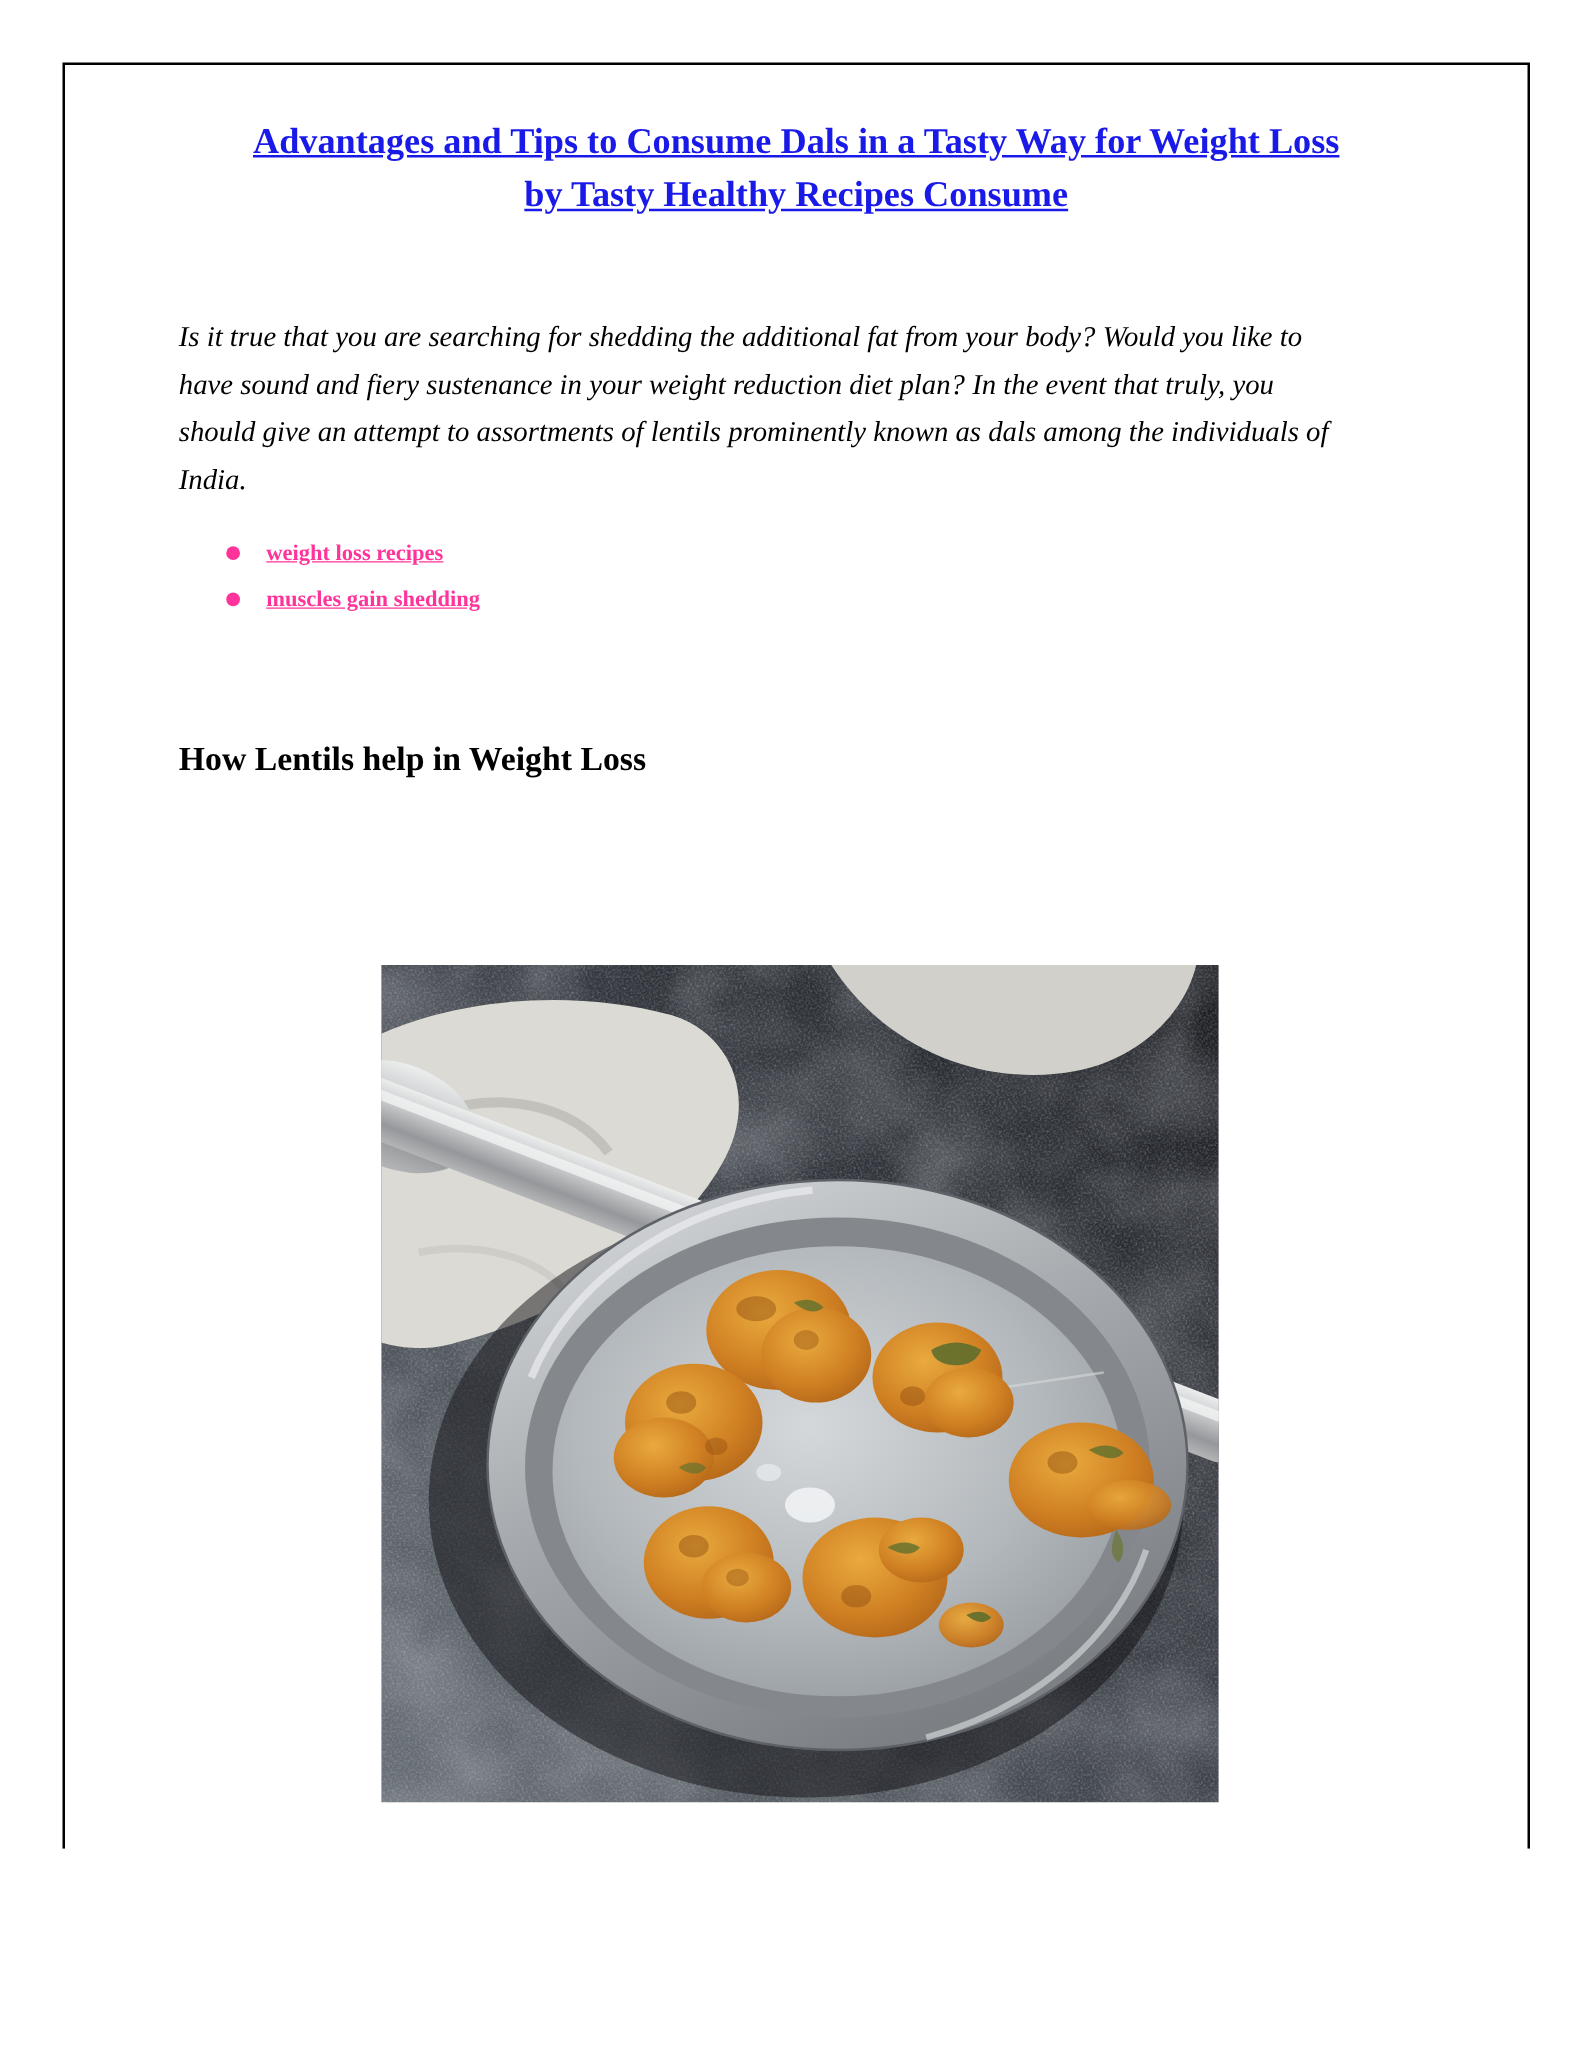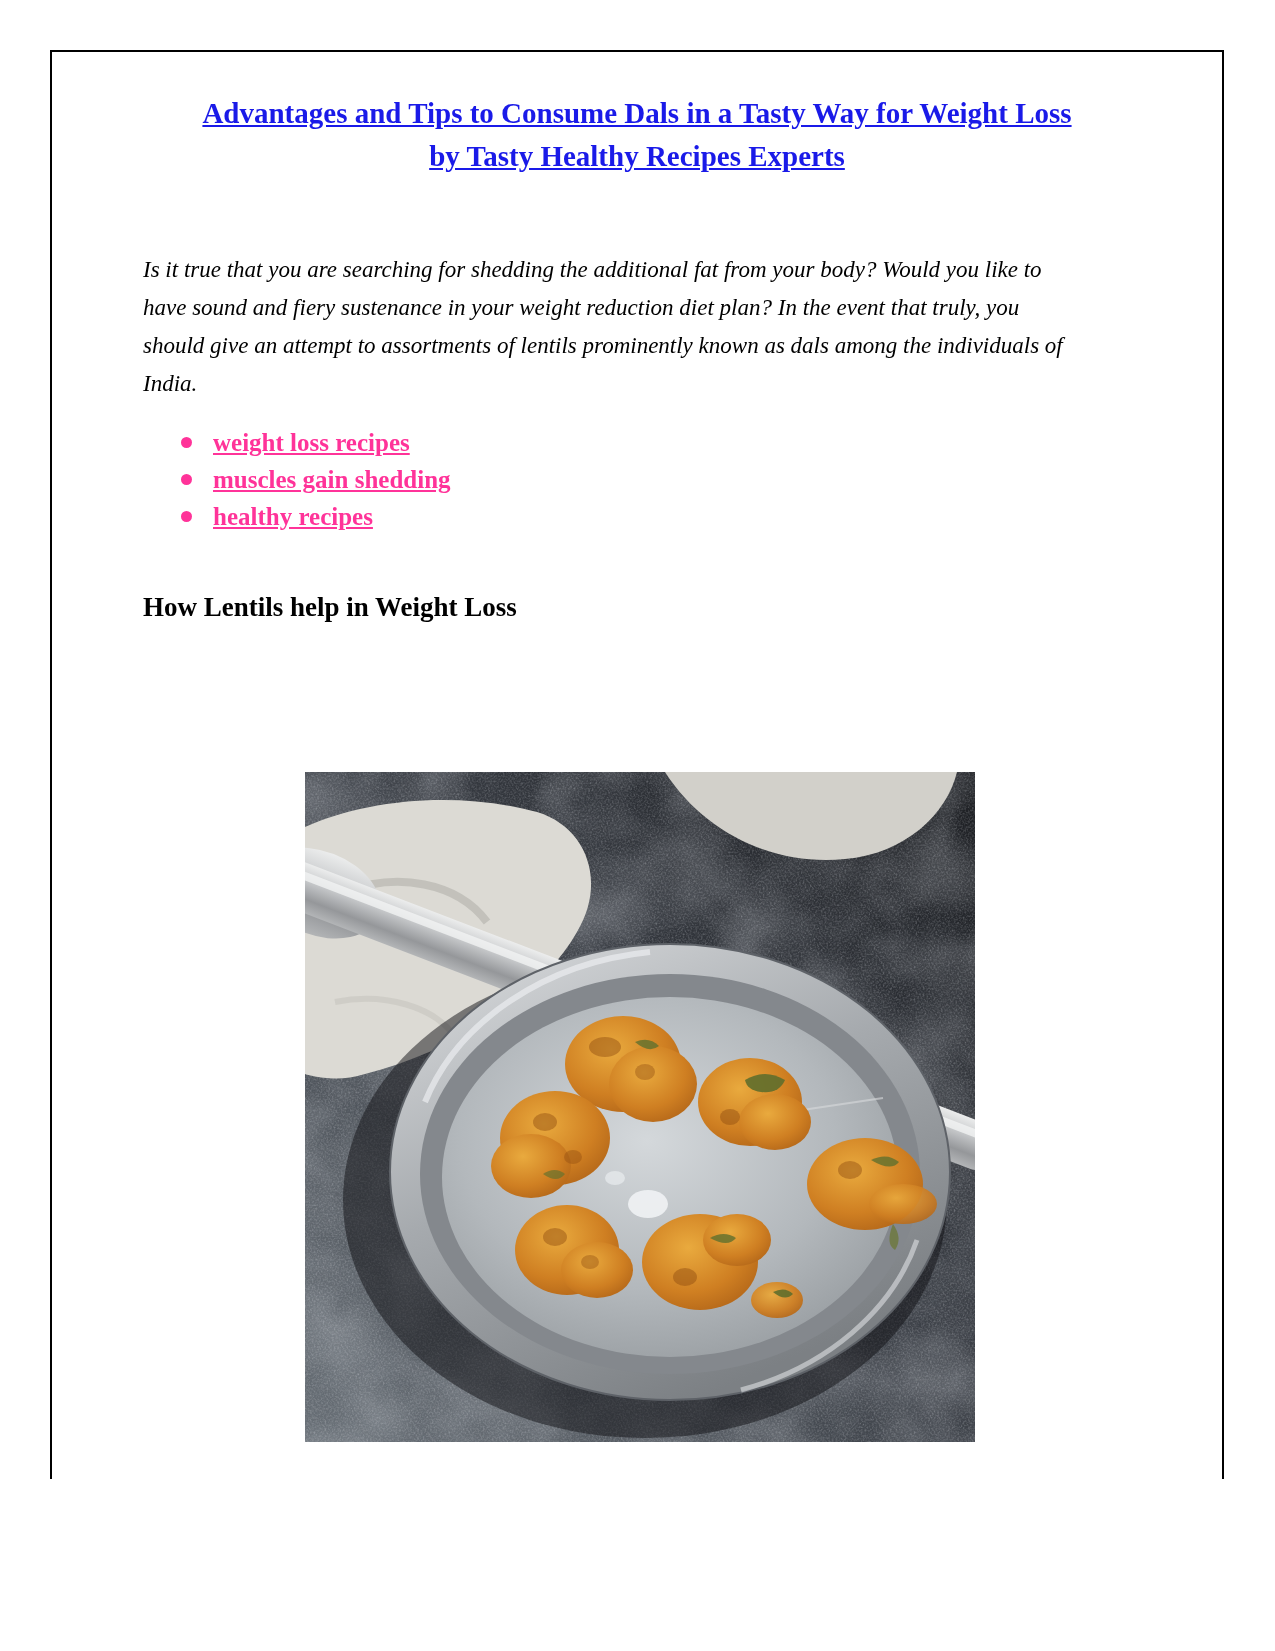--- a/index.html
+++ b/index.html
@@ -47,21 +47,21 @@
     height:37px;
   }
   .bullet-dot{
     width:11px;height:11px;border-radius:50%;
     background:var(--pink);
     margin-right:21px;
     flex:0 0 auto;
   }
   .bullet-link{
     color:var(--pink);
-    font-size:25px;font-weight:bold;
+    font-size:18px;font-weight:bold;
     text-decoration:underline;
     cursor:pointer;
   }
   .section-heading{
     position:absolute;left:143px;top:562px;
     font-size:27px;font-weight:bold;line-height:34px;margin-top:28px;
   }
   .photo-wrap{
     position:absolute;left:305px;top:772px;
     width:670px;height:670px;
@@ -69,37 +69,33 @@
   .photo-wrap svg{display:block;}
 </style>
 </head>
 <body>
 
 <div class="page">
   <div class="page-border"></div>
 
   <div class="doc-title">
     <div><span class="tlink">Advantages and Tips to Consume Dals in a Tasty Way for Weight Loss</span></div>
-    <div><span class="tlink">by Tasty Healthy Recipes Experts</span></div>
+    <div><span class="tlink">by Tasty Healthy Recipes Consume</span></div>
   </div>
 
   <div class="para" id="para1">Is it true that you are searching for shedding the additional fat from your body? Would you like to have sound and fiery sustenance in your weight reduction diet plan? In the event that truly, you should give an attempt to assortments of lentils prominently known as dals among the individuals of India.</div>
 
   <div class="bullet-list">
     <div class="bullet-item">
       <span class="bullet-dot"></span>
       <span class="bullet-link">weight loss recipes</span>
     </div>
     <div class="bullet-item">
       <span class="bullet-dot"></span>
       <span class="bullet-link">muscles gain shedding</span>
-    </div>
-    <div class="bullet-item">
-      <span class="bullet-dot"></span>
-      <span class="bullet-link">healthy recipes</span>
     </div>
   </div>
 
   <div class="section-heading">How Lentils help in Weight Loss</div>
 
 
   <div class="photo-wrap" title="fried dal fritters on a stainless steel plate over dark granite counter">
     <svg viewBox="0 0 670 670" width="670" height="670" xmlns="http://www.w3.org/2000/svg">
       <defs>
         <linearGradient id="graniteG" x1="1" y1="0" x2="0" y2="1">

